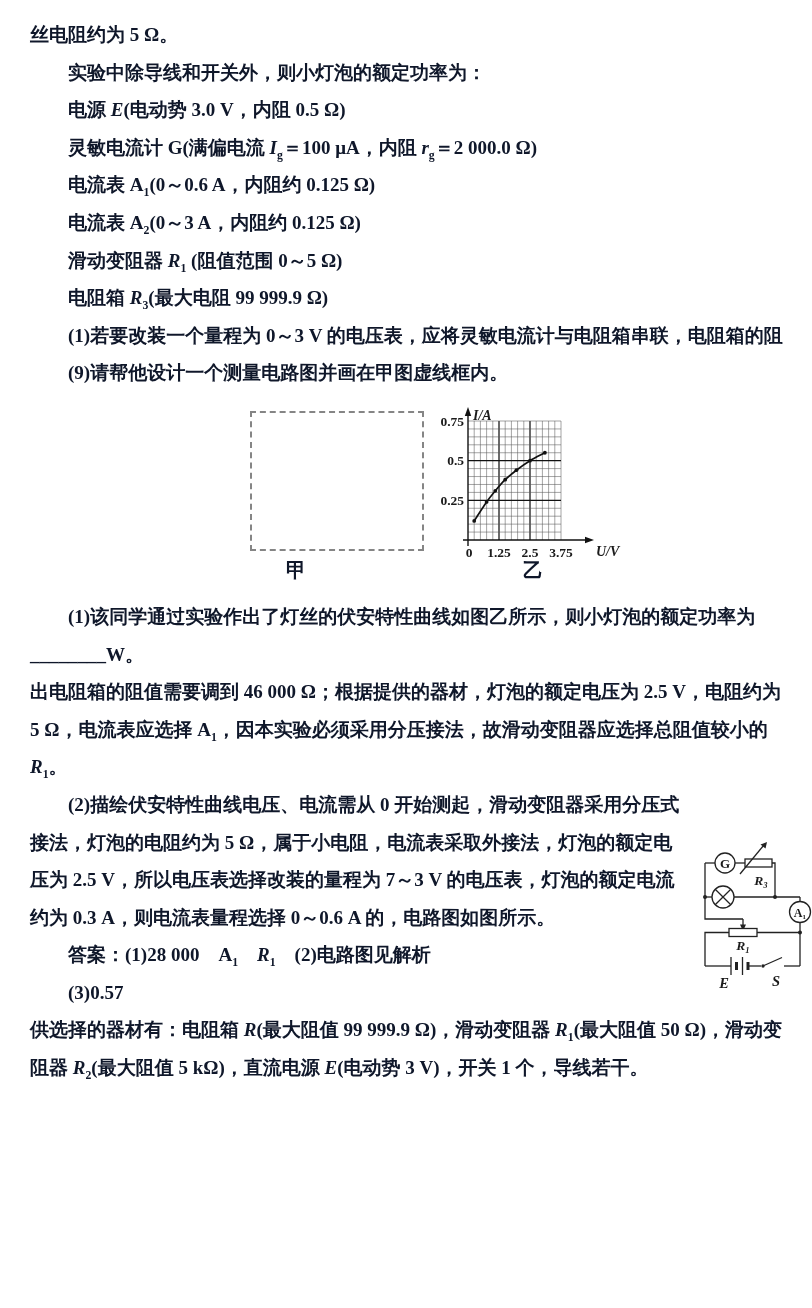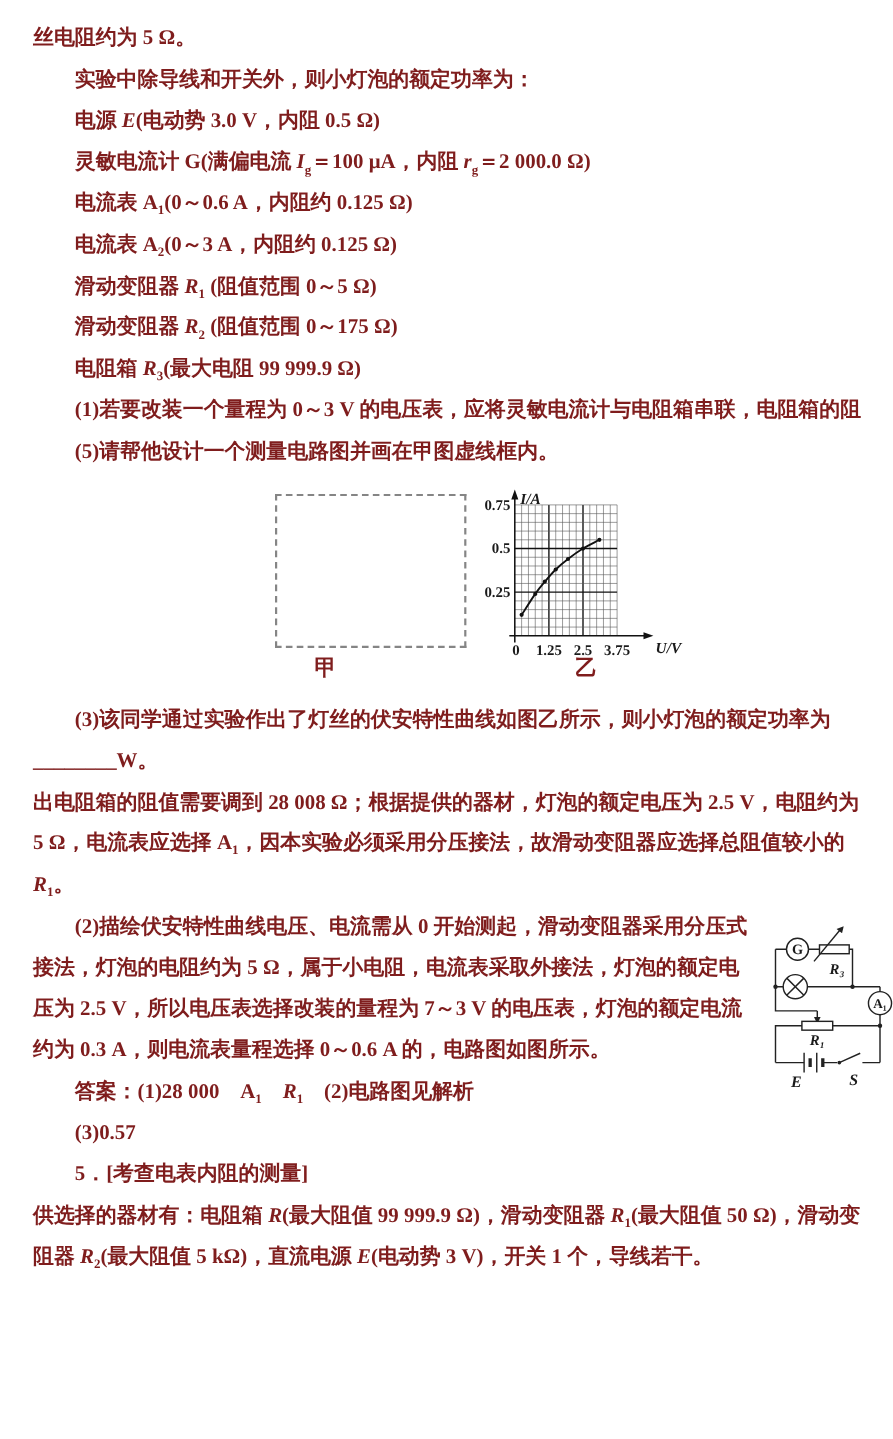--- a/index.html
+++ b/index.html
@@ -1,19 +1,19 @@
 <!DOCTYPE html>
 <html><head>
 <meta charset="utf-8">
 <style>
   html,body{margin:0;padding:0;background:#fff;}
   .page{
     position:relative;width:812px;height:1308px;background:#ffffff;
     font-family:"Liberation Serif","DejaVu Serif",serif;
-    font-weight:bold;color:#7f1d1d;font-size:19px;overflow:hidden;
+    font-weight:bold;color:#0f172a;font-size:19px;overflow:hidden;
   }
   .text-flow{position:absolute;left:30px;top:16px;width:752px;}
   .line{height:37.6px;line-height:37.6px;white-space:nowrap;}
   .ind{text-indent:38px;}
   .line i{font-style:italic;}
   .line sub{font-size:0.62em;}
   .fig-row{position:relative;height:206px;}
   .jia-box{position:absolute;left:220px;top:19px;width:170px;height:136px;border:2px dashed #858585;background:#fff;}
   .fig-cap{position:absolute;top:166px;width:60px;text-align:center;font-size:20px;line-height:24px;}
   .jia-cap{left:236px;}
@@ -35,24 +35,23 @@
 <div class="page">
 
   <div class="text-flow">
     <div class="line">丝电阻约为 5 Ω。</div>
     <div class="line ind">实验中除导线和开关外，则小灯泡的额定功率为：</div>
     <div class="line ind">电源 <i>E</i>(电动势 3.0 V，内阻 0.5 Ω)</div>
     <div class="line ind">灵敏电流计 G(满偏电流 <i>I</i><sub>g</sub>＝100 μA，内阻 <i>r</i><sub>g</sub>＝2 000.0 Ω)</div>
     <div class="line ind">电流表 A<sub>1</sub>(0～0.6 A，内阻约 0.125 Ω)</div>
     <div class="line ind">电流表 A<sub>2</sub>(0～3 A，内阻约 0.125 Ω)</div>
     <div class="line ind">滑动变阻器 <i>R</i><sub>1</sub> (阻值范围 0～5 Ω)</div>
-    <div class="line ind">滑动变阻器 <i>R</i><sub>2</sub> (阻值范围 0～175 Ω)</div>
     <div class="line ind">电阻箱 <i>R</i><sub>3</sub>(最大电阻 99 999.9 Ω)</div>
     <div class="line ind">(1)若要改装一个量程为 0～3 V 的电压表，应将灵敏电流计与电阻箱串联，电阻箱的阻</div>
-    <div class="line ind">(5)请帮他设计一个测量电路图并画在甲图虚线框内。</div>
+    <div class="line ind">(9)请帮他设计一个测量电路图并画在甲图虚线框内。</div>
 
     <div class="fig-row">
       <div class="jia-box"></div>
       <span class="fig-cap jia-cap">甲</span>
 
       <svg class="graph-svg" width="200" height="158" viewBox="0 0 200 158">
         <g id="grid-g">
             <line x1="42.2" y1="15.004999999999995" x2="42.2" y2="134" class="min-g"></line>
             <line x1="48.4" y1="15.004999999999995" x2="48.4" y2="134" class="min-g"></line>
             <line x1="54.6" y1="15.004999999999995" x2="54.6" y2="134" class="min-g"></line>
@@ -104,32 +103,31 @@
         <text x="32" y="59" font-size="13.5" text-anchor="end">0.5</text>
         <text x="32" y="99" font-size="13.5" text-anchor="end">0.25</text>
         <text x="37" y="151" font-size="13.5" text-anchor="middle">0</text>
         <text x="67" y="151" font-size="13.5" text-anchor="middle">1.25</text>
         <text x="98" y="151" font-size="13.5" text-anchor="middle">2.5</text>
         <text x="129" y="151" font-size="13.5" text-anchor="middle">3.75</text>
       </svg>
       <span class="fig-cap yi-cap">乙</span>
     </div>
 
-    <div class="line ind">(3)该同学通过实验作出了灯丝的伏安特性曲线如图乙所示，则小灯泡的额定功率为</div>
+    <div class="line ind">(1)该同学通过实验作出了灯丝的伏安特性曲线如图乙所示，则小灯泡的额定功率为</div>
     <div class="line">________W。</div>
-    <div class="line">出电阻箱的阻值需要调到 28 008 Ω；根据提供的器材，灯泡的额定电压为 2.5 V，电阻约为</div>
+    <div class="line">出电阻箱的阻值需要调到 46 000 Ω；根据提供的器材，灯泡的额定电压为 2.5 V，电阻约为</div>
     <div class="line">5 Ω，电流表应选择 A<sub>1</sub>，因本实验必须采用分压接法，故滑动变阻器应选择总阻值较小的</div>
     <div class="line"><i>R</i><sub>1</sub>。</div>
     <div class="line ind">(2)描绘伏安特性曲线电压、电流需从 0 开始测起，滑动变阻器采用分压式</div>
     <div class="line">接法，灯泡的电阻约为 5 Ω，属于小电阻，电流表采取外接法，灯泡的额定电</div>
     <div class="line">压为 2.5 V，所以电压表选择改装的量程为 7～3 V 的电压表，灯泡的额定电流</div>
     <div class="line">约为 0.3 A，则电流表量程选择 0～0.6 A 的，电路图如图所示。</div>
     <div class="line ind">答案：(1)28 000　A<sub>1</sub>　<i>R</i><sub>1</sub>　(2)电路图见解析</div>
     <div class="line ind">(3)0.57</div>
-    <div class="line ind">5．[考查电表内阻的测量]</div>
     <div class="line">供选择的器材有：电阻箱 <i>R</i>(最大阻值 99 999.9 Ω)，滑动变阻器 <i>R</i><sub>1</sub>(最大阻值 50 Ω)，滑动变</div>
     <div class="line">阻器 <i>R</i><sub>2</sub>(最大阻值 5 kΩ)，直流电源 <i>E</i>(电动势 3 V)，开关 1 个，导线若干。</div>
   </div>
 
   <svg class="circuit-svg" width="114" height="160" viewBox="0 0 114 160">
 
     <path class="wire" d="M7,23 V79 H45"></path>
     <path class="wire" d="M45,79 V86"></path>
     <polygon points="45,91 42,84.5 48,84.5" fill="#222"></polygon>
 

